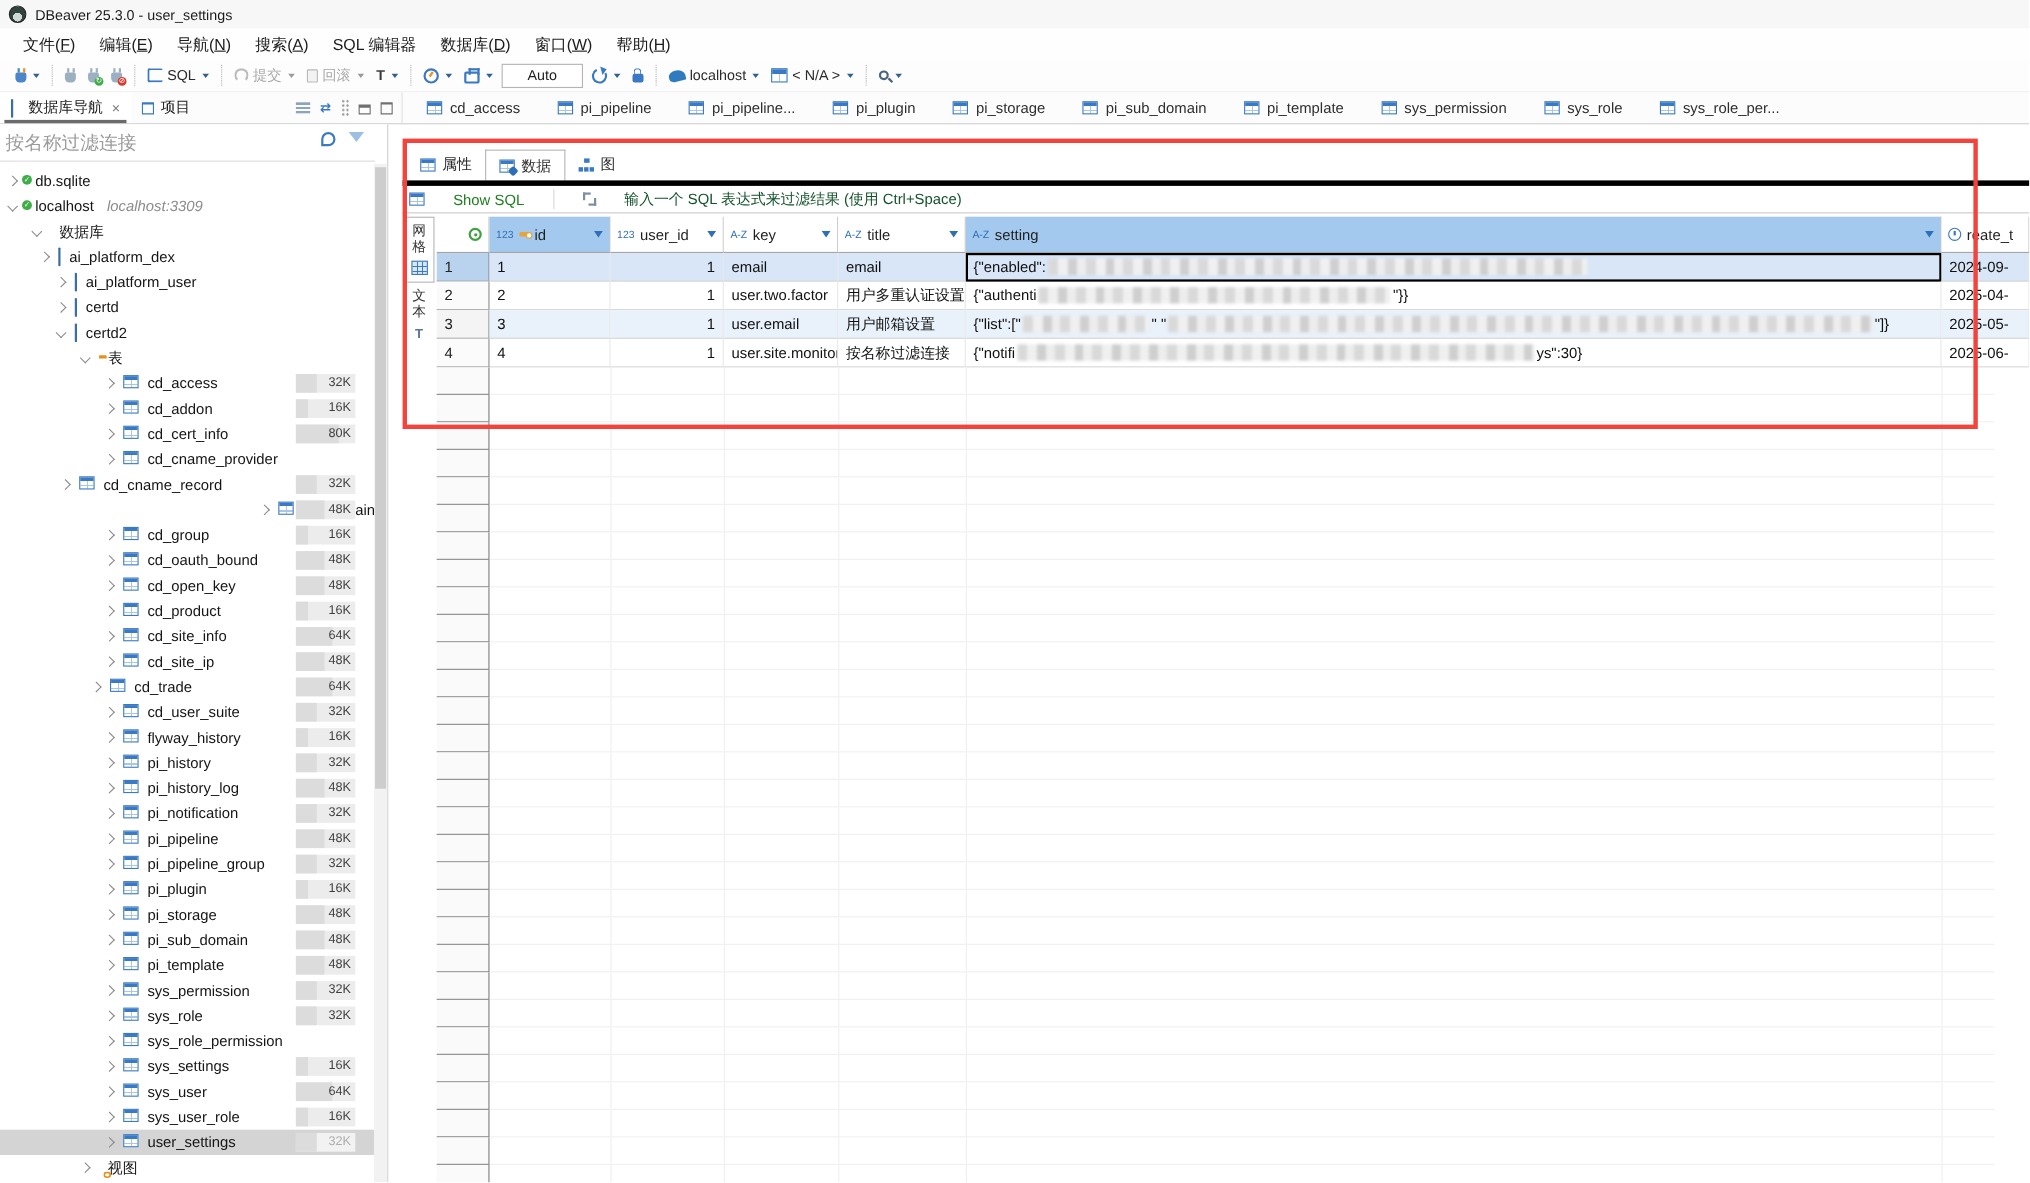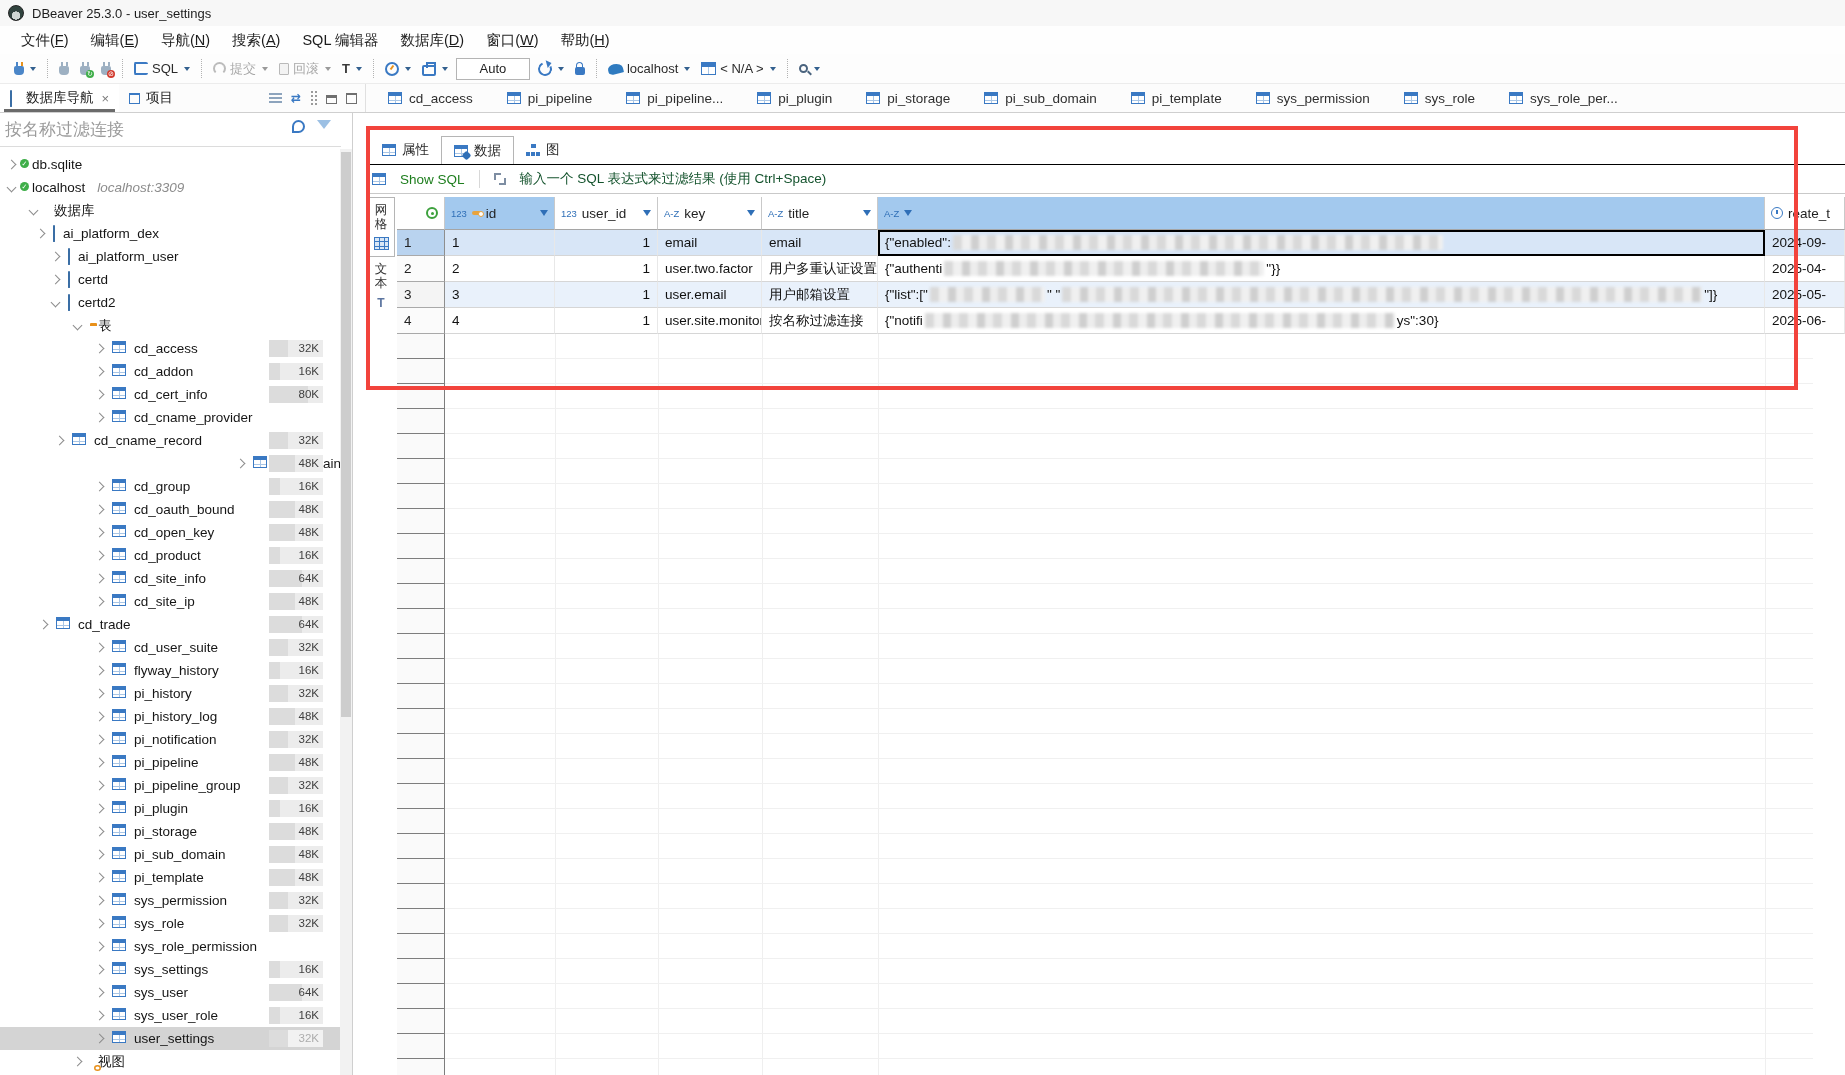--- a/index.html
+++ b/index.html
@@ -105,21 +105,21 @@
 
   
   #result-tabs { position:absolute; left:370px; top:136px; height:28px; display:flex; align-items:stretch; font-size:13.5px; }
   .rtab { display:flex; align-items:center; gap:6px; padding:0 12px; color:#2c2c2c; }
   .rtab.active { background:#fff; border:1px solid #b5b5b5; border-bottom:none; }
   .diagram-ico { width:14px; height:12px; position:relative; flex:none; }
   .diagram-ico::before { content:""; position:absolute; left:4.5px; top:0; width:5px; height:4px; background:#3a79c3; }
   .diagram-ico::after { content:""; position:absolute; left:0; bottom:0; width:4px; height:4px; background:#3a79c3; box-shadow:5px 0 0 #3a79c3, 10px 0 0 #3a79c3; }
   .ticon.data-dot { position:relative; }
   .ticon.data-dot::after { content:""; position:absolute; right:-3px; bottom:-3px; width:7px; height:7px; background:#2f6fb7; border-radius:2px; transform:rotate(45deg); }
-  #filter-bar { position:absolute; left:366px; top:164px; width:1479px; height:30px; border-bottom:1px solid #c9c9c9; border-top:1px solid #000000; display:flex; align-items:center; gap:14px; padding-left:6px; font-size:13.5px; }
+  #filter-bar { position:absolute; left:366px; top:164px; width:1479px; height:30px; border-bottom:1px solid #c9c9c9; border-top:5px solid #000000; display:flex; align-items:center; gap:26px; padding-left:6px; font-size:13.5px; }
   .showsql { color:#1e7e1e; }
   .fb-sep { width:1px; height:18px; background:#d8d8d8; }
   .exp-ico { position:relative; width:12px; height:12px; flex:none; }
   .exp-ico::before { content:""; position:absolute; left:0; top:0; width:5px; height:5px; border-left:2px solid #7d8da2; border-top:2px solid #7d8da2; }
   .exp-ico::after { content:""; position:absolute; right:0; bottom:0; width:5px; height:5px; border-right:2px solid #7d8da2; border-bottom:2px solid #7d8da2; }
   .fb-placeholder { color:#14532d; }
 
   
   #mode-strip { position:absolute; left:366px; top:197px; width:31px; }
   .vmode { display:flex; flex-direction:column; align-items:center; gap:6px; padding:5px 0 6px; width:28px; margin-left:1px; }
@@ -449,21 +449,21 @@
           <span class="tico"><span class="ticon"></span></span>
           <span class="tree-label">cd_site_info</span>
           <div class="size-badge"><span class="size-fill" style="width: 62%;"></span><span class="size-txt">64K</span></div>
         </div>
         <div class="trow" style="padding-left: 96px;">
           <span class="chev closed"></span>
           <span class="tico"><span class="ticon"></span></span>
           <span class="tree-label">cd_site_ip</span>
           <div class="size-badge"><span class="size-fill" style="width: 48%;"></span><span class="size-txt">48K</span></div>
         </div>
-        <div class="trow" style="padding-left: 40px;">
+        <div class="trow" style="padding-left: 84px;">
           <span class="chev closed"></span>
           <span class="tico"><span class="ticon"></span></span>
           <span class="tree-label">cd_trade</span>
           <div class="size-badge"><span class="size-fill" style="width: 62%;"></span><span class="size-txt">64K</span></div>
         </div>
         <div class="trow" style="padding-left: 96px;">
           <span class="chev closed"></span>
           <span class="tico"><span class="ticon"></span></span>
           <span class="tree-label">cd_user_suite</span>
           <div class="size-badge"><span class="size-fill" style="width: 35%;"></span><span class="size-txt">32K</span></div>
@@ -644,20 +644,21 @@
           <span class="hname">key</span>
           <span class="fdd"></span>
         </div>
         <div class="hcell" style="width: 116px;">
           <span class="typ">A-Z</span>
           <span class="hname">title</span>
           <span class="fdd"></span>
         </div>
         <div class="hcell selected" style="width: 887px;">
           <span class="typ">A-Z</span>
+          <span class="hname">setting</span>
           <span class="fdd"></span>
         </div>
         <div class="hcell" style="width: 80px;">
           <span class="clock"></span>
           <span class="hname">reate_t</span>
         </div>
       </div>
       <div class="drow sel">
         <div class="dcell numcol" style="width: 48px;">1</div>
         <div class="dcell " style="width: 110px;">1</div>

